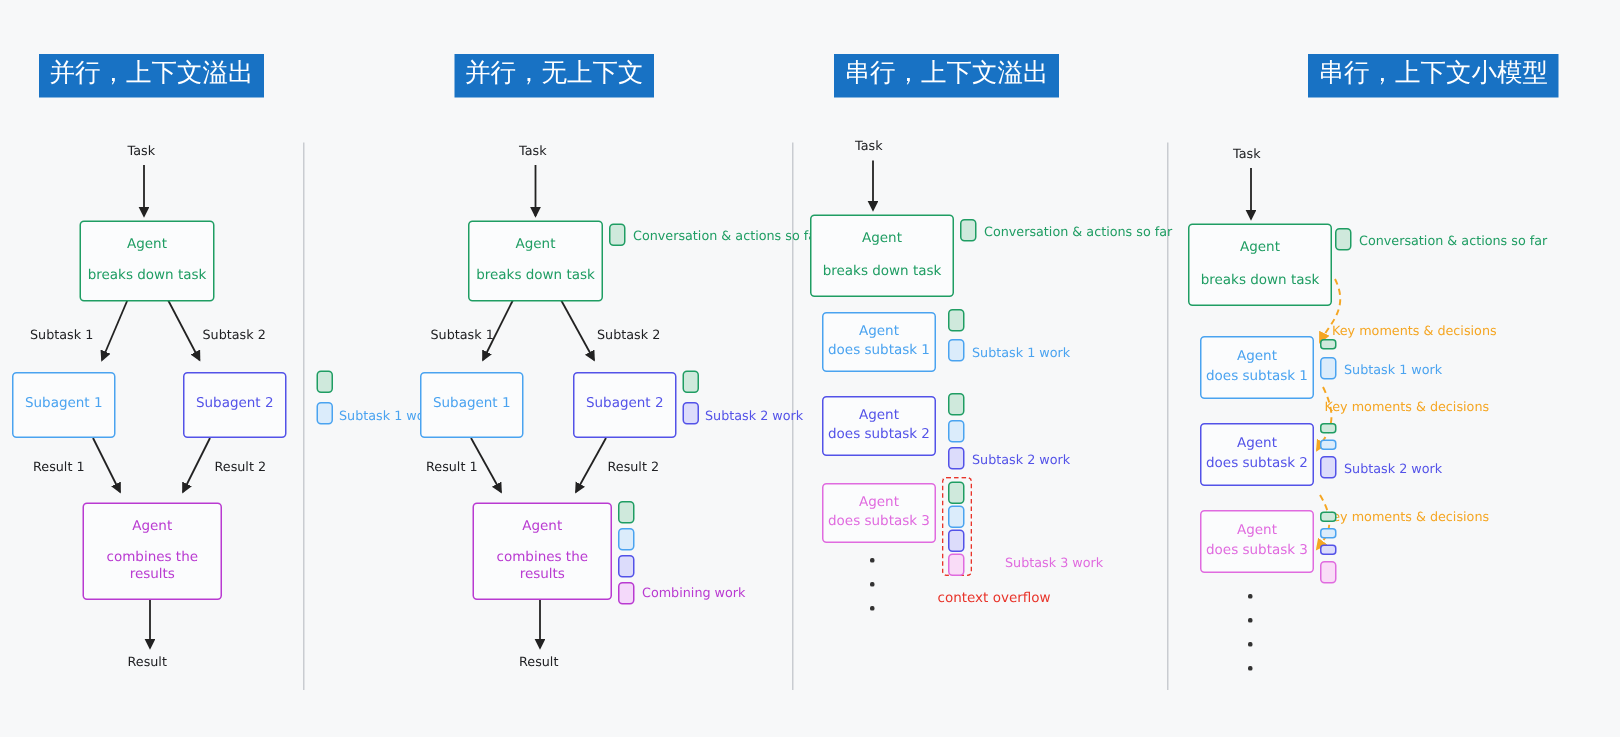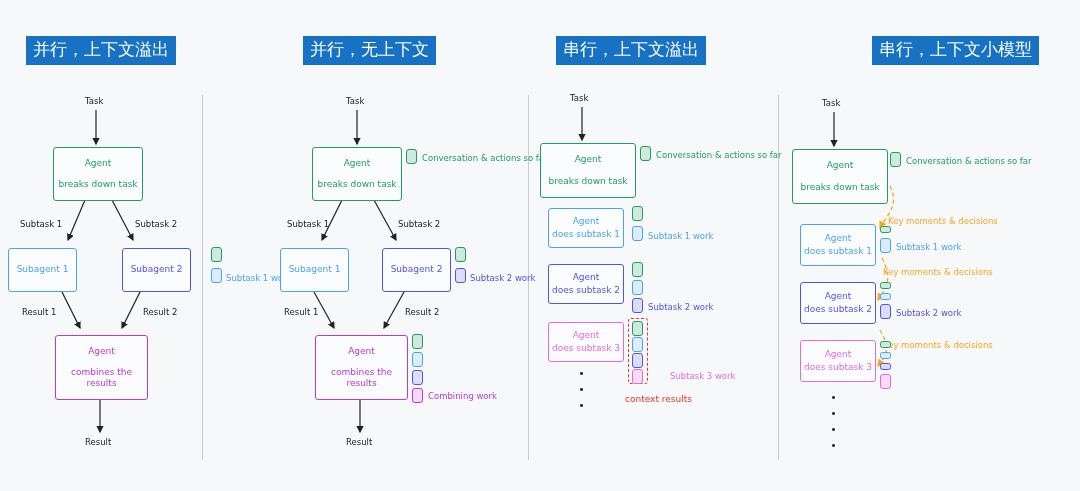--- a/index.html
+++ b/index.html
@@ -205,21 +205,21 @@
   <div class="node c-pink tight" style="left:20px;top:322px;width:76px;height:40px;">
     <span class="l1">Agent</span>
     <span class="l2">does subtask 3</span>
   </div>
   <div class="dashbox" style="left:100px;top:318px;width:20px;height:66px;"></div>
   <div class="chip k-green" style="left:104px;top:321px;"></div>
   <div class="chip k-blue" style="left:104px;top:337px;"></div>
   <div class="chip k-indigo" style="left:104px;top:353px;"></div>
   <div class="chip k-pink" style="left:104px;top:369px;"></div>
   <div class="lbl pink" style="left:122px;top:372px;margin-left:20px;">Subtask 3 work</div>
-  <div class="lbl red" style="left:97px;top:395px;">context results</div>
+  <div class="lbl red" style="left:97px;top:395px;">context overflow</div>
 
   <div class="dot" style="left:52px;top:372px;"></div>
   <div class="dot" style="left:52px;top:388px;"></div>
   <div class="dot" style="left:52px;top:404px;"></div>
 </div>
 
 <div class="panel" style="left:778px;width:302px;">
   <div class="lbl" style="left:44px;top:99px;">Task</div>
   <svg width="302" height="491">
     <defs>

